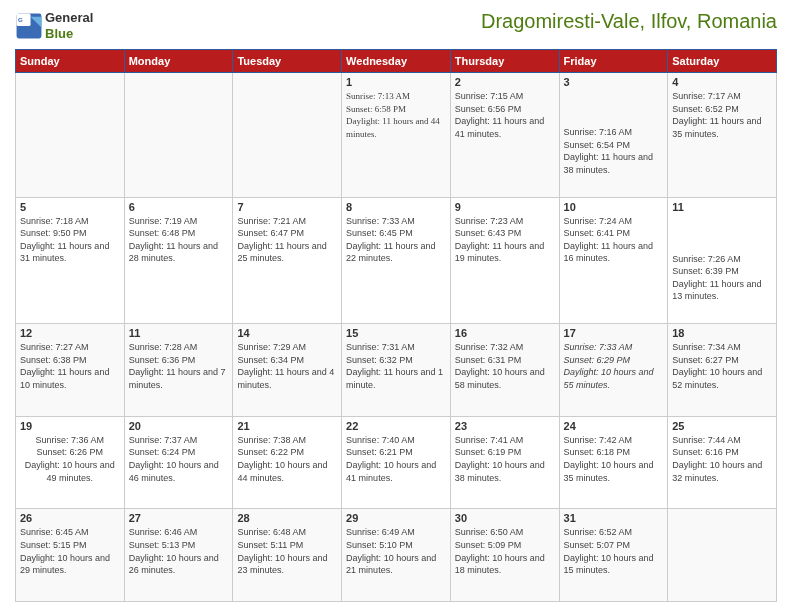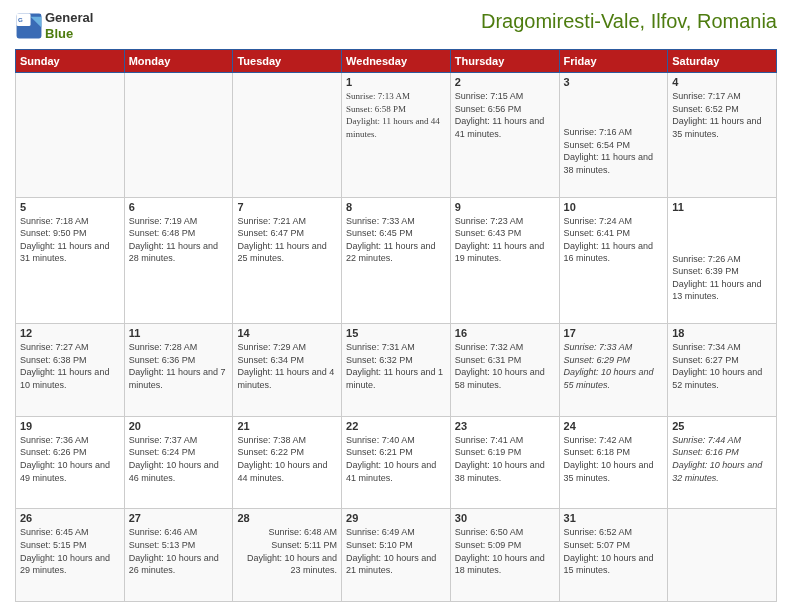--- a/index.html
+++ b/index.html
@@ -240,21 +240,21 @@
           <td>
             <span class="day-num">18</span>
             <div class="day-info" style="white-space: pre-line;">Sunrise: 7:34 AM
 Sunset: 6:27 PM
 Daylight: 10 hours and 52 minutes.</div>
           </td>
         </tr>
         <tr>
           <td>
             <span class="day-num">19</span>
-            <div class="day-info" style="white-space: pre-line;">Sunrise: 7:36 AM
+            <div class="day-info" style="white-space: pre-line; text-align: center;">Sunrise: 7:36 AM
 Sunset: 6:26 PM
 Daylight: 10 hours and 49 minutes.</div>
           </td>
           <td>
             <span class="day-num">20</span>
             <div class="day-info" style="white-space: pre-line;">Sunrise: 7:37 AM
 Sunset: 6:24 PM
 Daylight: 10 hours and 46 minutes.</div>
           </td>
           <td>
@@ -276,41 +276,41 @@
 Daylight: 10 hours and 38 minutes.</div>
           </td>
           <td>
             <span class="day-num">24</span>
             <div class="day-info" style="white-space: pre-line;">Sunrise: 7:42 AM
 Sunset: 6:18 PM
 Daylight: 10 hours and 35 minutes.</div>
           </td>
           <td>
             <span class="day-num">25</span>
-            <div class="day-info" style="white-space: pre-line; font-style: italic;">Sunrise: 7:44 AM
+            <div class="day-info" style="white-space: pre-line;">Sunrise: 7:44 AM
 Sunset: 6:16 PM
 Daylight: 10 hours and 32 minutes.</div>
           </td>
         </tr>
         <tr>
           <td>
             <span class="day-num">26</span>
             <div class="day-info" style="white-space: pre-line;">Sunrise: 6:45 AM
 Sunset: 5:15 PM
 Daylight: 10 hours and 29 minutes.</div>
           </td>
           <td>
             <span class="day-num">27</span>
             <div class="day-info" style="white-space: pre-line;">Sunrise: 6:46 AM
 Sunset: 5:13 PM
 Daylight: 10 hours and 26 minutes.</div>
           </td>
           <td>
             <span class="day-num">28</span>
-            <div class="day-info" style="white-space: pre-line; text-align: right;">Sunrise: 6:48 AM
+            <div class="day-info" style="white-space: pre-line;">Sunrise: 6:48 AM
 Sunset: 5:11 PM
 Daylight: 10 hours and 23 minutes.</div>
           </td>
           <td>
             <span class="day-num">29</span>
             <div class="day-info" style="white-space: pre-line;">Sunrise: 6:49 AM
 Sunset: 5:10 PM
 Daylight: 10 hours and 21 minutes.</div>
           </td>
           <td>

